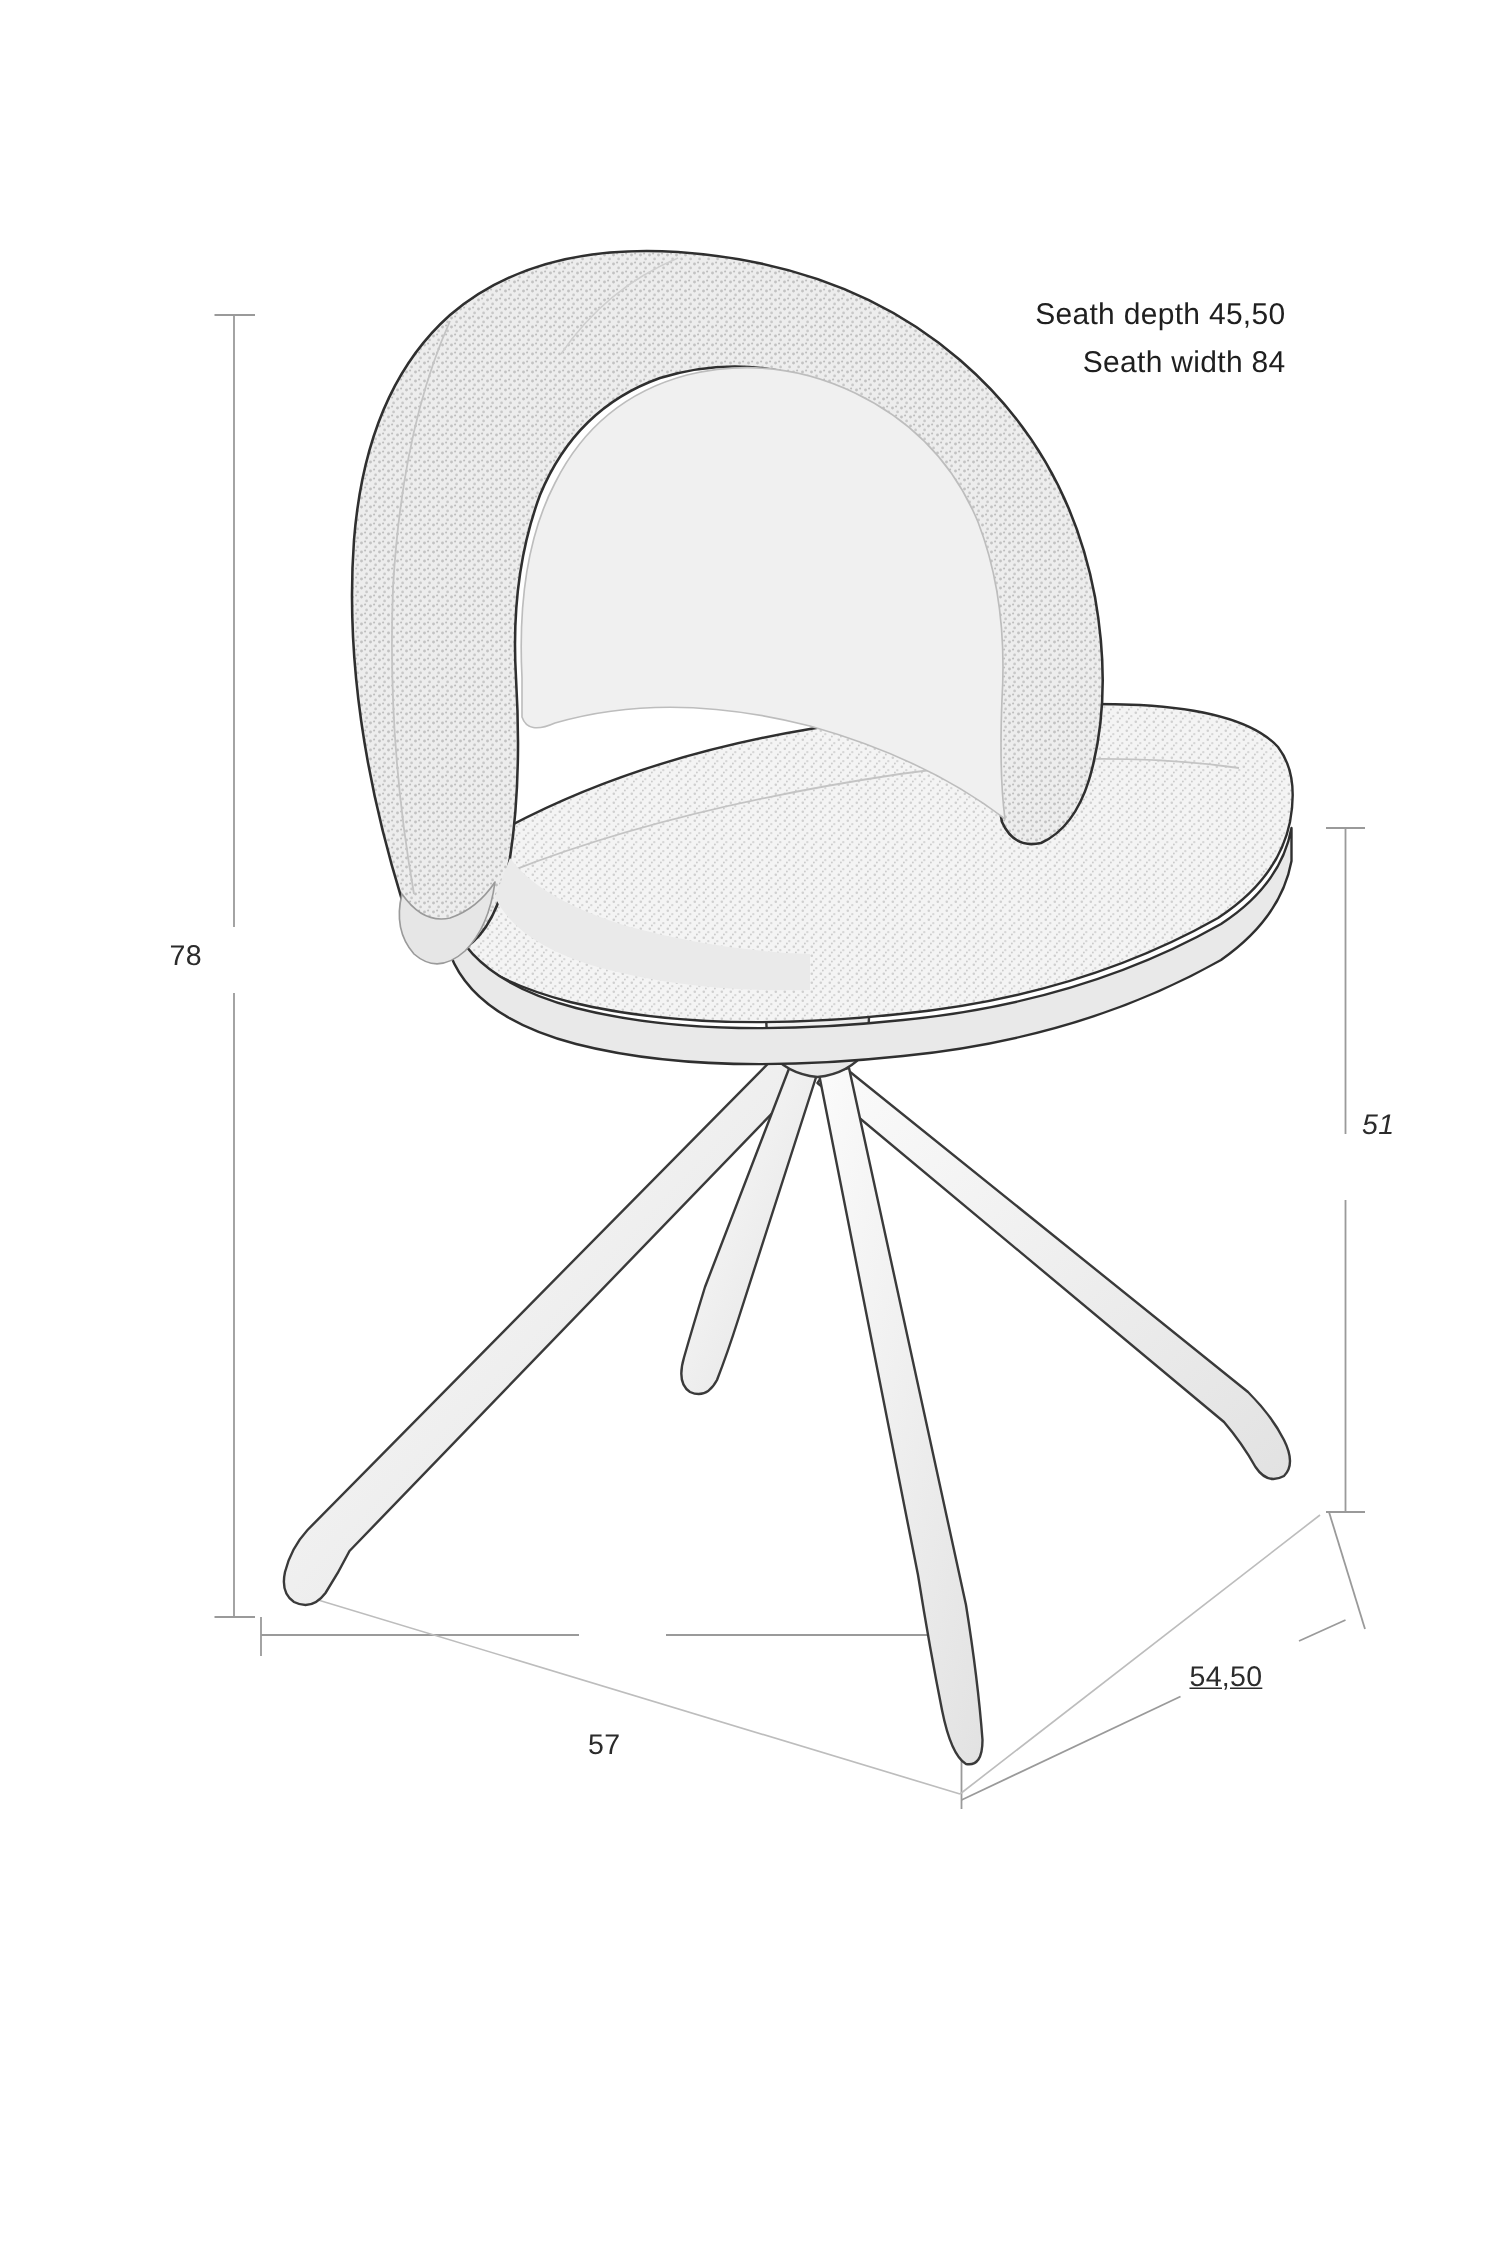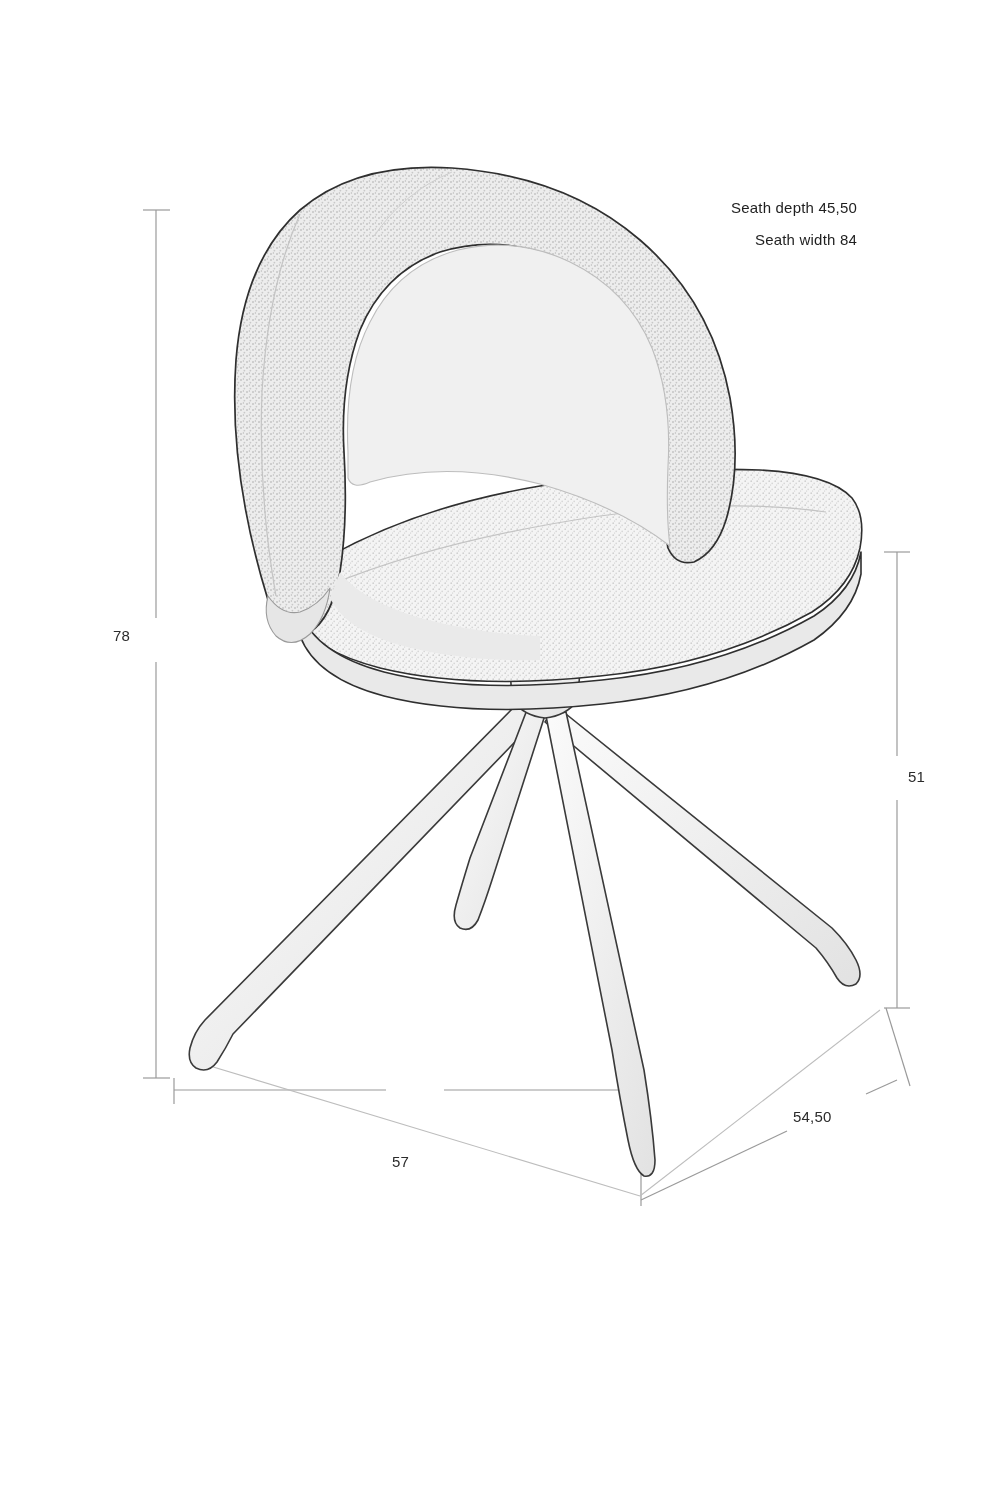--- a/index.html
+++ b/index.html
@@ -21,38 +21,38 @@
   #diagram {
     position: absolute;
     left: 0;
     top: 0;
     width: 1000px;
     height: 1500px;
   }
   .dim-label {
     position: absolute;
     font-family: "Liberation Sans", sans-serif;
-    font-size: 15px;
+    font-size: 19px;
     color: #2b2b2b;
     letter-spacing: 0.2px;
     white-space: nowrap;
   }
   .note-label {
     position: absolute;
     font-family: "Liberation Sans", sans-serif;
-    font-size: 15px;
+    font-size: 20px;
     color: #1f1f1f;
     letter-spacing: 0.2px;
     white-space: nowrap;
     text-align: right;
   }
   #label-height { left: 113px; top: 627px; }
   #label-width  { left: 392px; top: 1153px; }
-  #label-depth  { left: 793px; top: 1108px; }
-  #label-seat   { left: 908px; top: 768px; }
+  #label-depth  { left: 793px; top: 1108px; text-decoration: underline; }
+  #label-seat   { left: 908px; top: 740px; font-style: italic; }
   #note-depth   { right: 143px; top: 199px; }
   #note-width   { right: 143px; top: 231px; }
 </style>
 </head>
 <body>
 
 <div id="stage">
 
   <svg id="diagram" viewBox="0 0 1000 1500" xmlns="http://www.w3.org/2000/svg">
     <defs>

